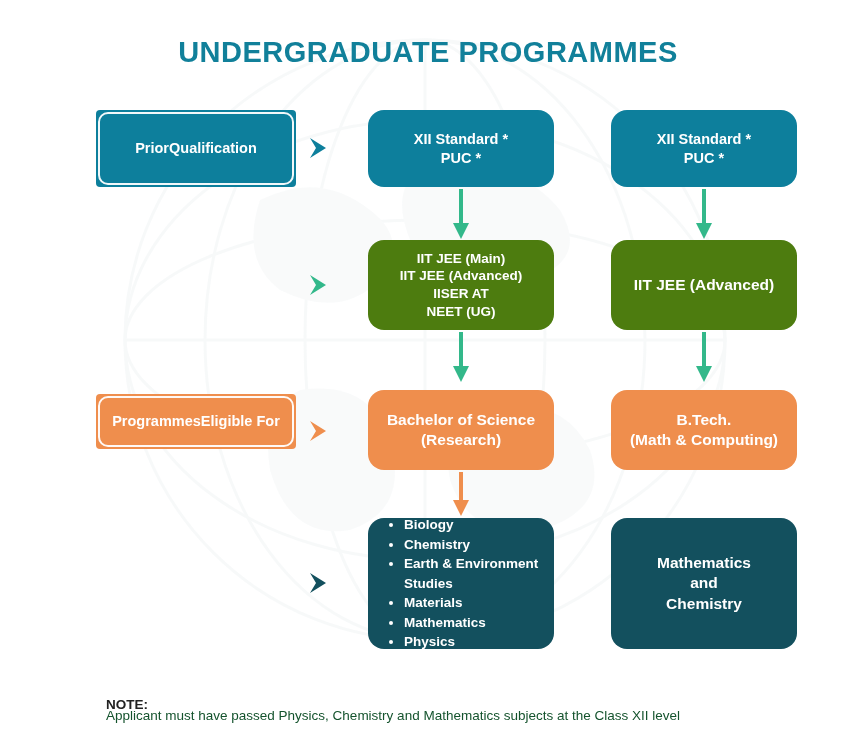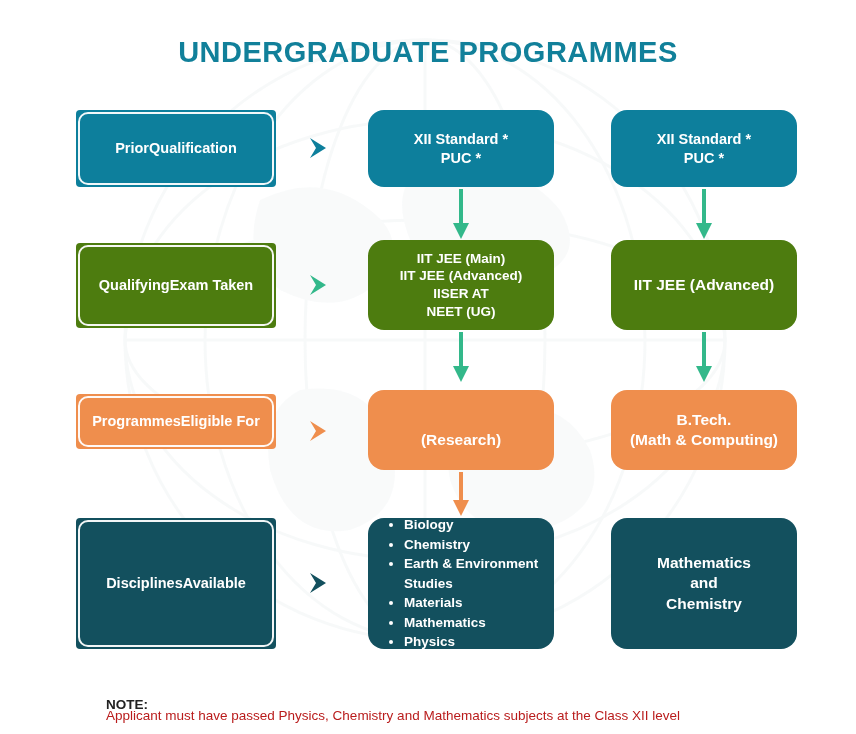--- a/index.html
+++ b/index.html
@@ -57,20 +57,21 @@
     justify-content: center;
     text-align: center;
     font-weight: bold;
     line-height: 1.3;
   }
 
   
   .label-box {
     border-radius: 4px;
     padding: 2px;
+    margin-left: 20px;
   }
   .label-box .inner {
     box-sizing: border-box;
     width: 100%;
     height: 100%;
     border: 2px solid rgba(255,255,255,0.95);
     border-radius: 10px;
     display: flex;
     align-items: center;
     justify-content: center;
@@ -136,21 +137,21 @@
     font-size: 13.5px;
     font-weight: bold;
     color: #222;
     margin-top: 16px;
   }
   .note-text {
     position: absolute;
     left: 106px;
     top: 708px;
     font-size: 13.5px;
-    color: #b91c1c;
+    color: #14532d;
   }
 </style>
 </head>
 <body>
 
 <svg class="watermark" viewBox="0 0 610 660" xmlns="http://www.w3.org/2000/svg">
   <g fill="none" stroke="#e9eef0" stroke-width="3">
     <circle cx="305" cy="330" r="300"></circle>
     <ellipse cx="305" cy="330" rx="300" ry="120"></ellipse>
     <ellipse cx="305" cy="330" rx="300" ry="220"></ellipse>
@@ -199,27 +200,20 @@
 
   <svg class="downarrow" style="left:452px; top:189px;" width="18" height="50" viewBox="0 0 18 50">
     <line x1="9" y1="0" x2="9" y2="36" stroke="#33b88a" stroke-width="4"></line>
     <path d="M1 34 L17 34 L9 50 Z" fill="#33b88a"></path>
   </svg>
   <svg class="downarrow" style="left:695px; top:189px;" width="18" height="50" viewBox="0 0 18 50">
     <line x1="9" y1="0" x2="9" y2="36" stroke="#33b88a" stroke-width="4"></line>
     <path d="M1 34 L17 34 L9 50 Z" fill="#33b88a"></path>
   </svg>
 
-  <div class="box label-box green" style="left:76px; top:243px; width:200px; height:85px;">
-    <div class="inner">
-      <span>Qualifying</span>
-        <br>
-      <span>Exam Taken</span>
-    </div>
-  </div>
 
   <svg class="chevron" style="left:306px; top:272px;" viewBox="0 0 26 26">
     <path d="M4 3 L20 13 L4 23 L10 13 Z" fill="#33b88a"></path>
   </svg>
 
   <div class="box col-box green" style="left:368px; top:240px; width:186px; height:90px; font-size:13.5px;">
     <div>
       <span>IIT JEE (Main)</span><br>
       <span>IIT JEE (Advanced)</span><br>
       <span>IISER AT</span><br>
@@ -249,44 +243,37 @@
       <span>Eligible For</span>
     </div>
   </div>
 
   <svg class="chevron" style="left:306px; top:418px;" viewBox="0 0 26 26">
     <path d="M4 3 L20 13 L4 23 L10 13 Z" fill="#ef8e4d"></path>
   </svg>
 
   <div class="box col-box big orange" style="left:368px; top:390px; width:186px; height:80px;">
     <div>
-      <br>
+      <span>Bachelor of Science</span><br>
       <span>(Research)</span>
     </div>
   </div>
 
   <div class="box col-box big orange" style="left:611px; top:390px; width:186px; height:80px;">
     <div>
       <span>B.Tech.</span><br>
       <span>(Math &amp; Computing)</span>
     </div>
   </div>
 
   <svg class="downarrow" style="left:452px; top:472px;" width="18" height="44" viewBox="0 0 18 44">
     <line x1="9" y1="0" x2="9" y2="30" stroke="#ef8e4d" stroke-width="4"></line>
     <path d="M1 28 L17 28 L9 44 Z" fill="#ef8e4d"></path>
   </svg>
 
-  <div class="box label-box darkteal" style="left:76px; top:518px; width:200px; height:131px;">
-    <div class="inner">
-      <span>Disciplines</span>
-        <br>
-      <span>Available</span>
-    </div>
-  </div>
 
   <svg class="chevron" style="left:306px; top:570px;" viewBox="0 0 26 26">
     <path d="M4 3 L20 13 L4 23 L10 13 Z" fill="#13505e"></path>
   </svg>
 
   <div class="box darkteal" style="left:368px; top:518px; width:186px; height:131px;">
     <div class="bullets">
       <ul>
         <li>Biology</li>
         <li>Chemistry</li>

